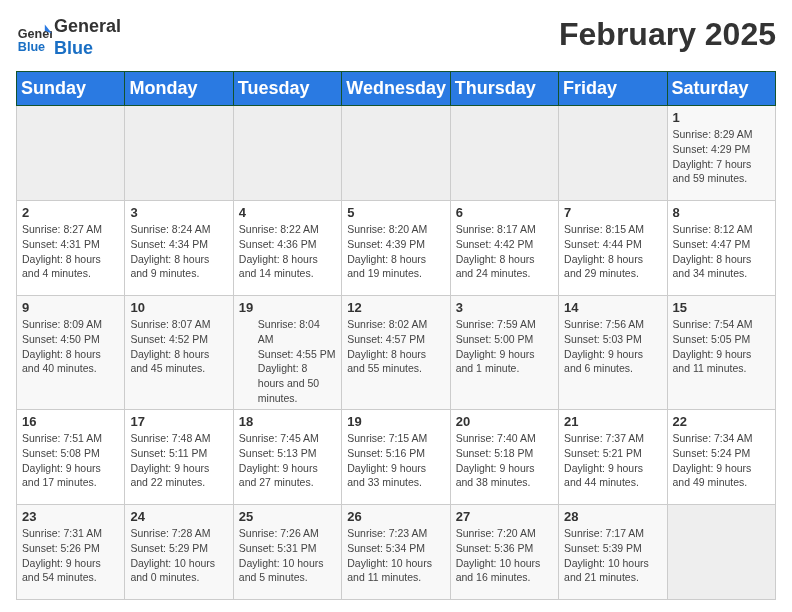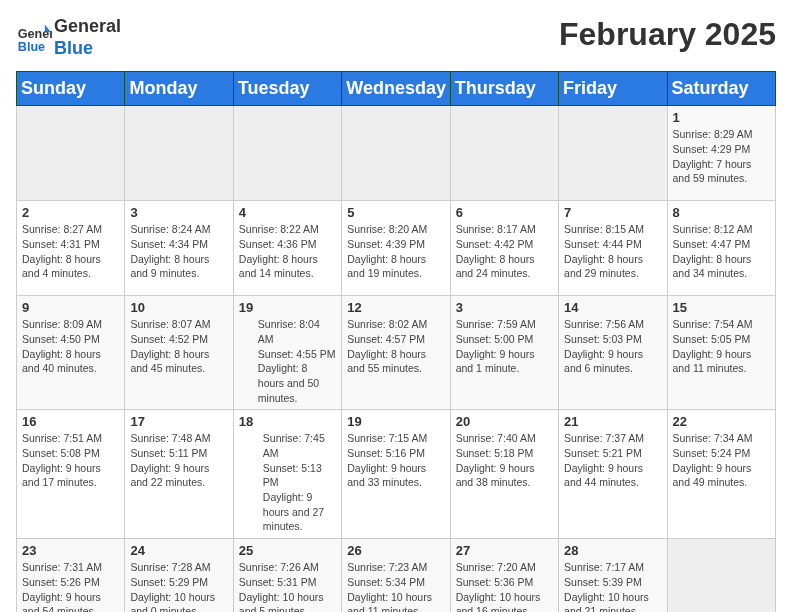--- a/index.html
+++ b/index.html
@@ -221,21 +221,21 @@
 Daylight: 9 hours and 17 minutes.</div>
         </td>
         <td>
           <span class="day-num">17</span>
           <div class="day-info" style="white-space: pre-line;">Sunrise: 7:48 AM
 Sunset: 5:11 PM
 Daylight: 9 hours and 22 minutes.</div>
         </td>
         <td>
           <span class="day-num">18</span>
-          <div class="day-info" style="white-space: pre-line; margin-left: 24px;">Sunrise: 7:45 AM
+          <div class="day-info" style="white-space: pre-line;">Sunrise: 7:45 AM
 Sunset: 5:13 PM
 Daylight: 9 hours and 27 minutes.</div>
         </td>
         <td>
           <span class="day-num">19</span>
           <div class="day-info" style="white-space: pre-line;">Sunrise: 7:15 AM
 Sunset: 5:16 PM
 Daylight: 9 hours and 33 minutes.</div>
         </td>
         <td>

